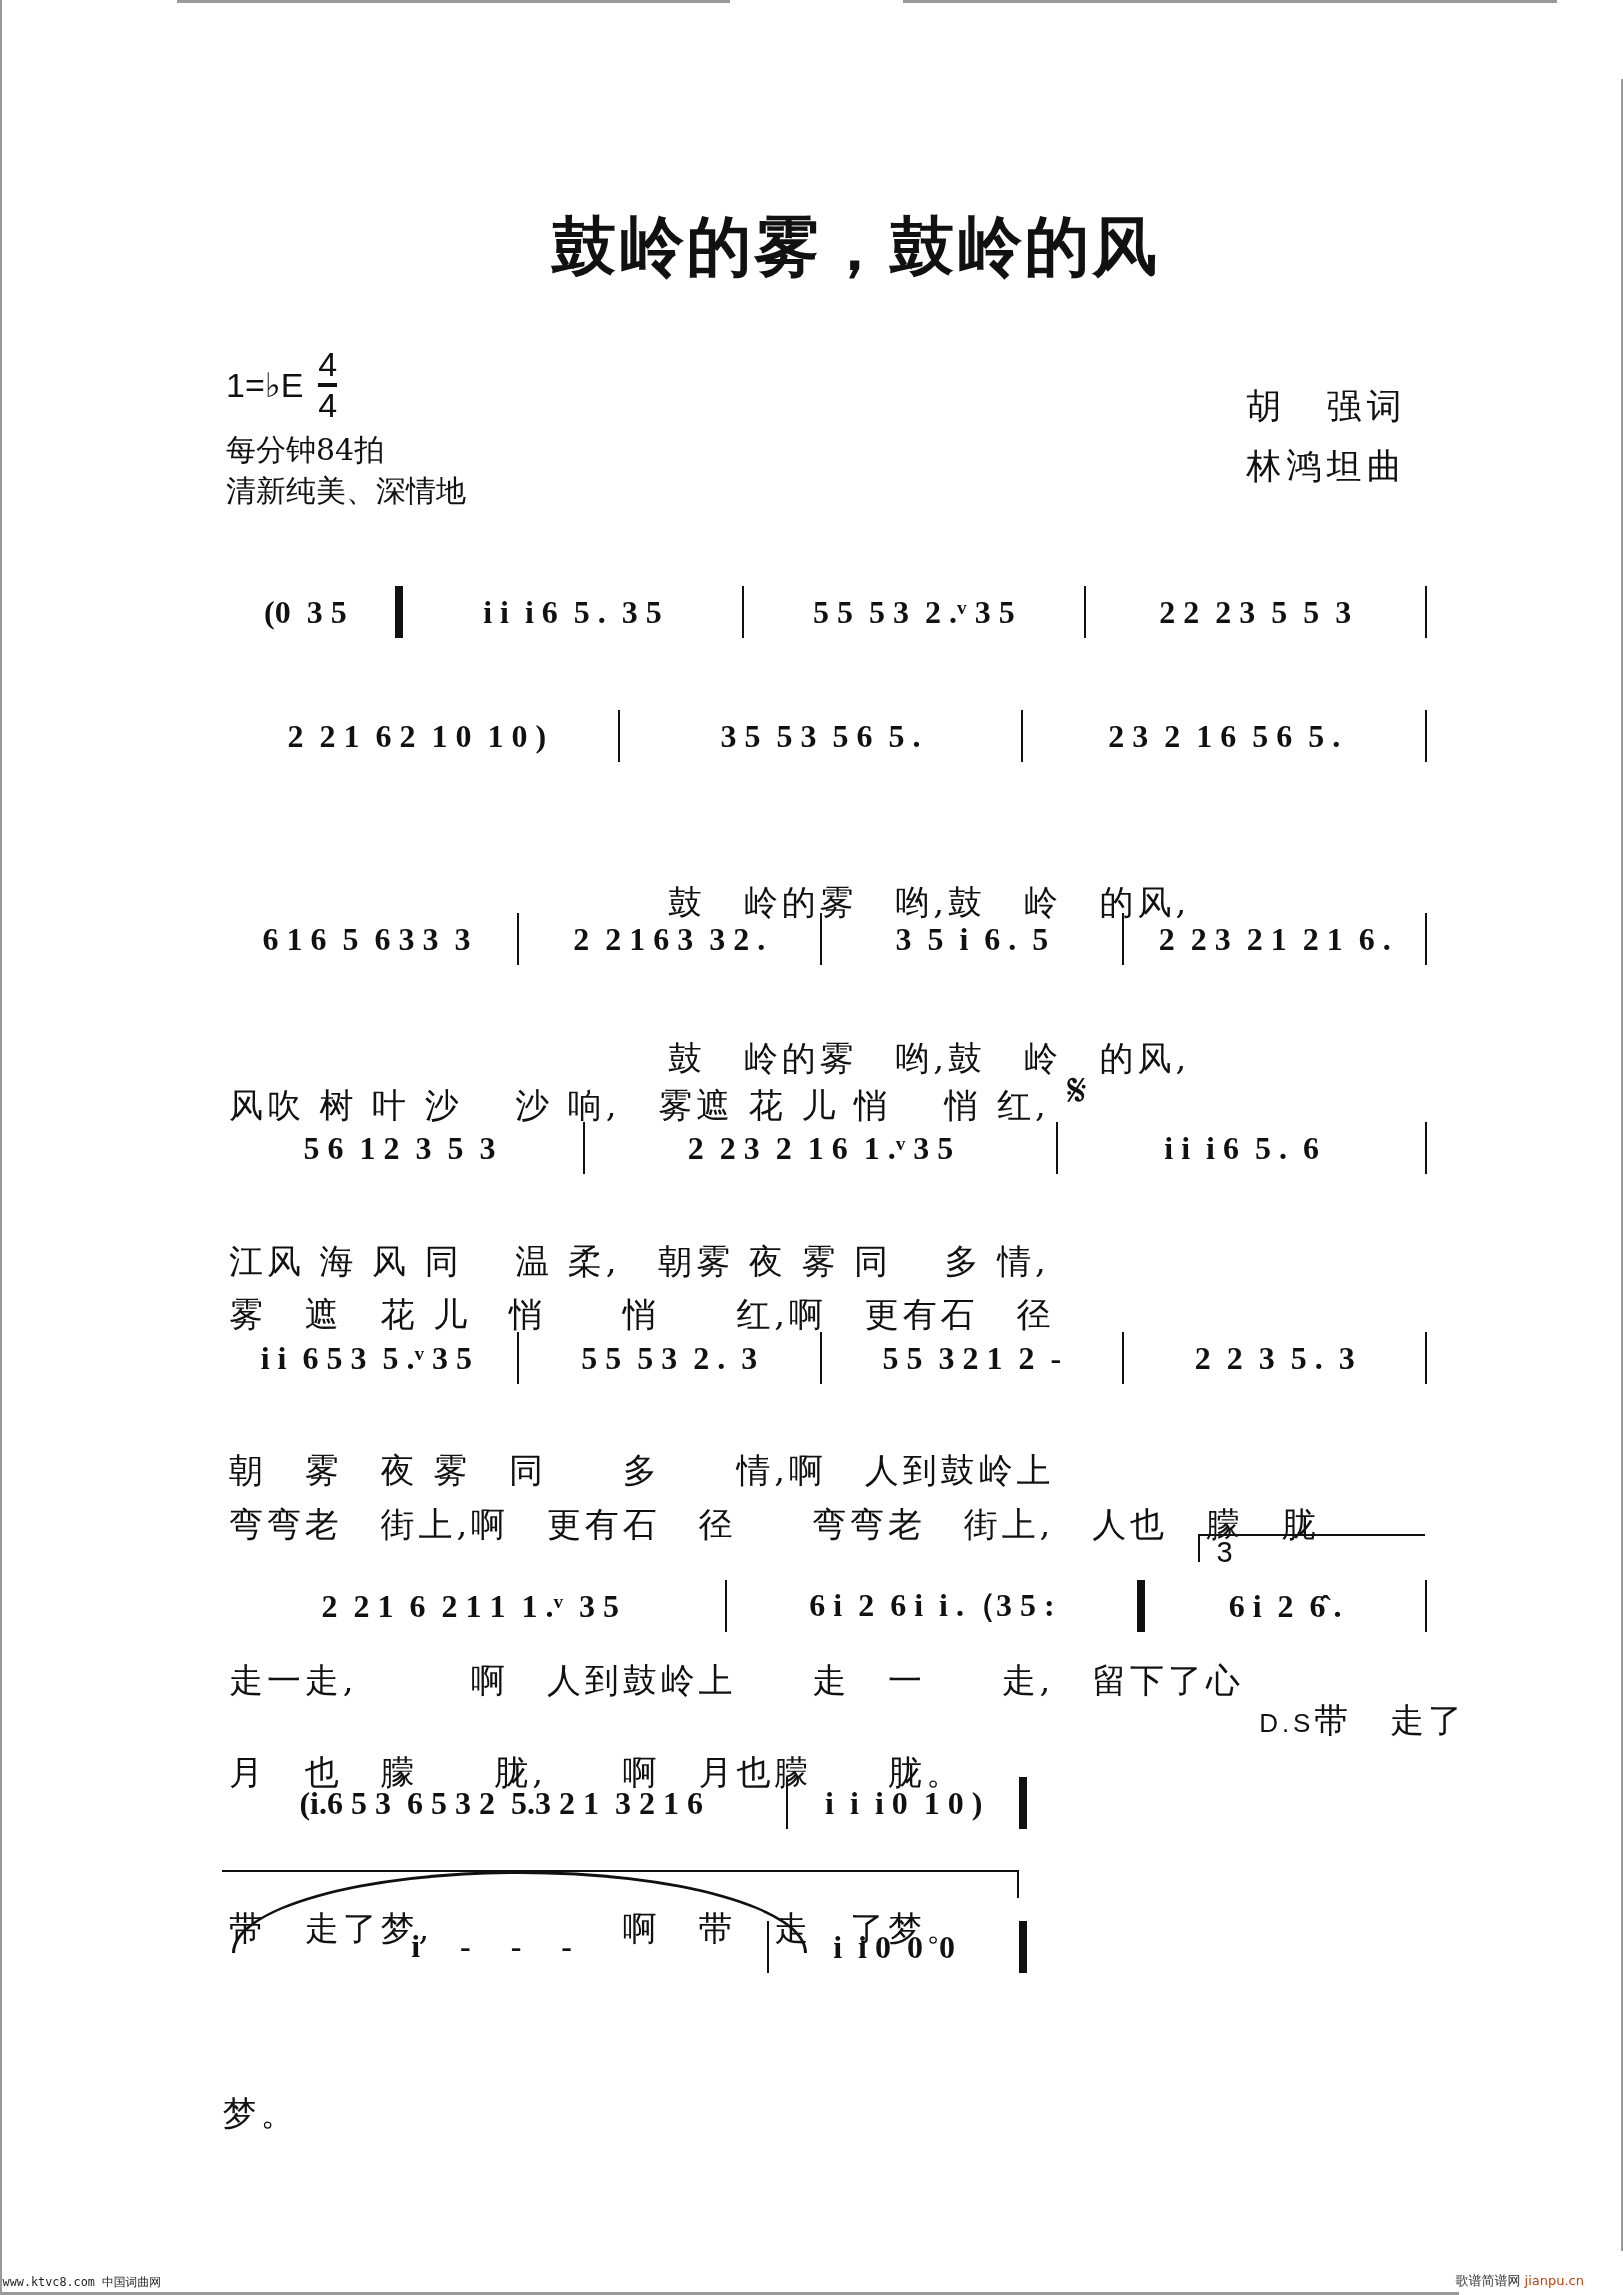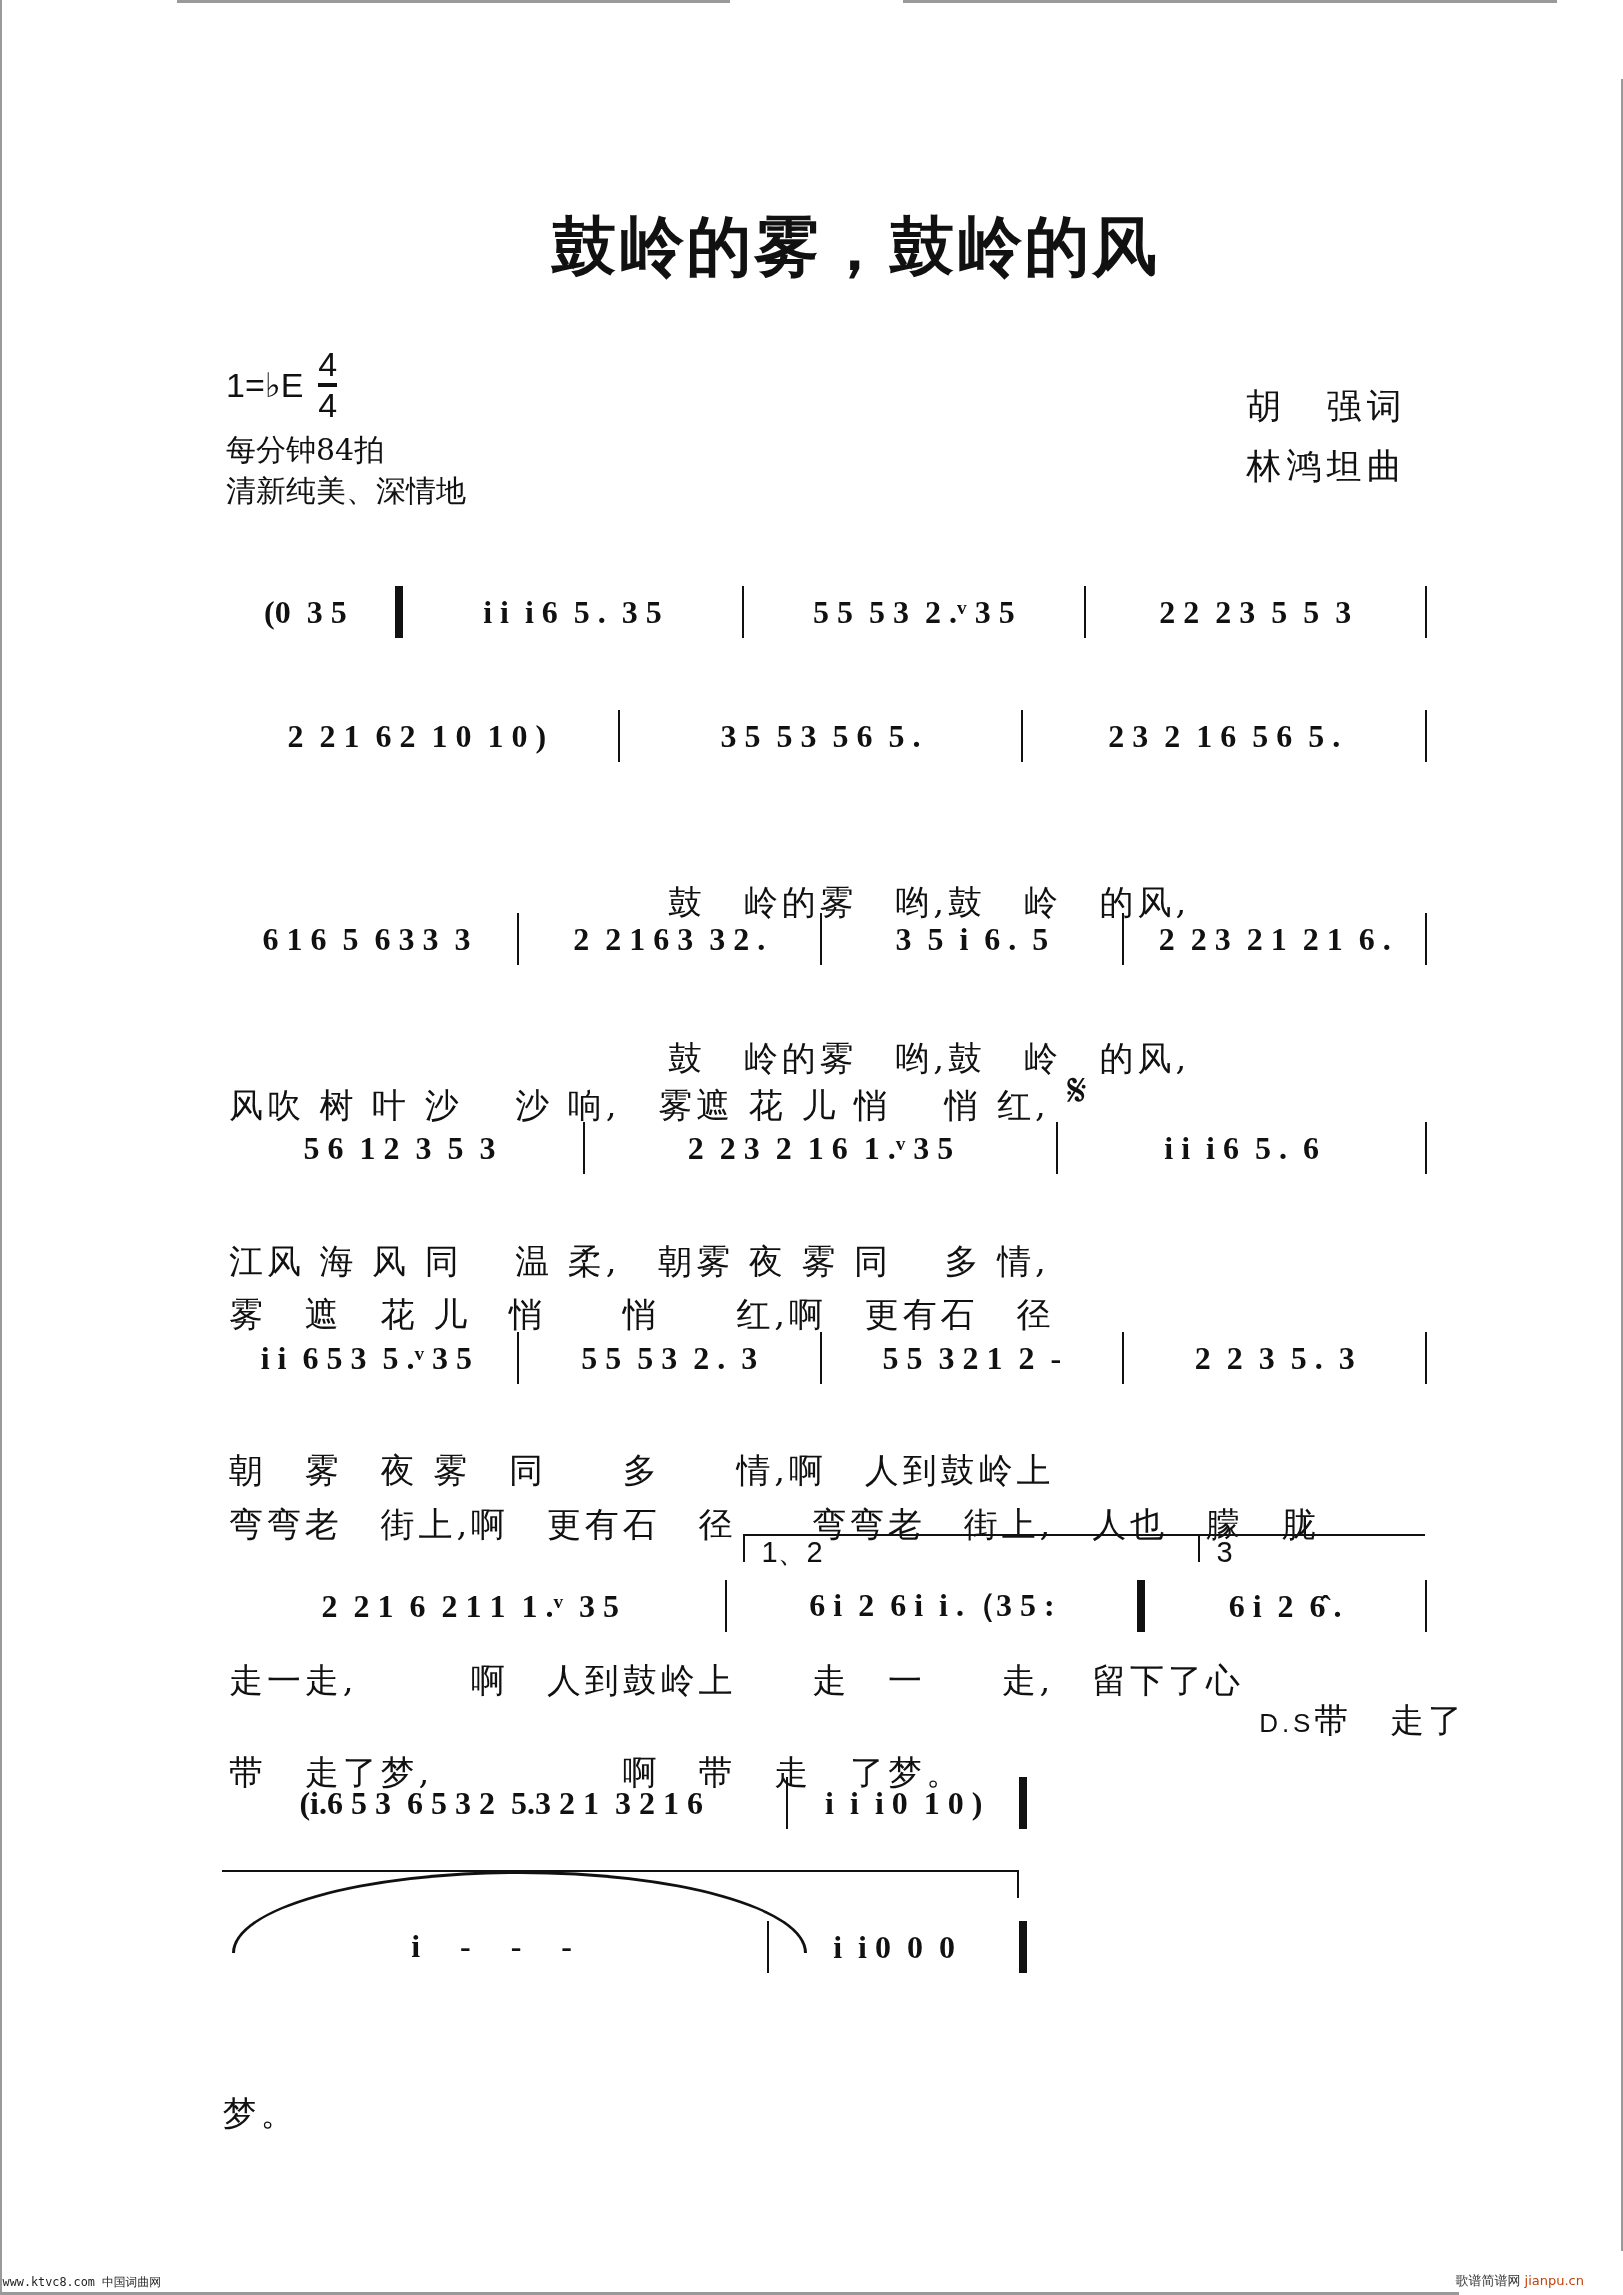--- a/index.html
+++ b/index.html
@@ -146,35 +146,33 @@
     <span class="measure">2  2  3  5 .  3</span>
     <span class="barline"></span>
   </div>
   <div class="lyrics" style="padding-left:13px;">
     <div>弯弯老　街上,啊　更有石　径　　弯弯老　街上,　人也　朦　胧</div>
     <div>走一走,　　　啊　人到鼓岭上　　走　一　　走,　留下了心</div>
   </div>
 </div>
 
 <div class="system" style="top:1570px;">
-  <div class="volta" style="left:527px;top:-36px;width:648px;">
-    <span>1、2</span>
-  </div>
   <div class="volta" style="left:982px;top:-36px;width:209px;border-top:2.6px solid #111;">
     <span>3</span>
   </div>
   <div class="notes">
     <span class="measure" style="flex:1.5">2  2 1  6  2 1 1  1 .ᵛ  3 5</span>
     <span class="barline"></span>
     <span class="measure" style="flex:1.2">6 i  2  6 i  i .（3 5 :</span>
     <span class="barline repeat-start"></span>
     <span class="measure" style="flex:0.8">6 i  2  6̂ .</span>
     <span class="barline"></span>
   </div>
   <div class="lyrics" style="padding-left:13px;position:relative;">
+    <div>月　也　朦　　胧,　　啊　月也朦　　胧。</div>
     <div>带　走了梦,　　　　　啊　带　走　了梦。</div>
     <div style="position:absolute;left:955px;top:0;">
       <span class="ds">D.S</span><span>带　走了</span>
     </div>
   </div>
 </div>
 
 <div class="system" style="top:1767px;width:811px;">
   <div class="notes">
     <span class="measure" style="flex:2.6">(i.6 5 3  6 5 3 2  5.3 2 1  3 2 1 6</span>

